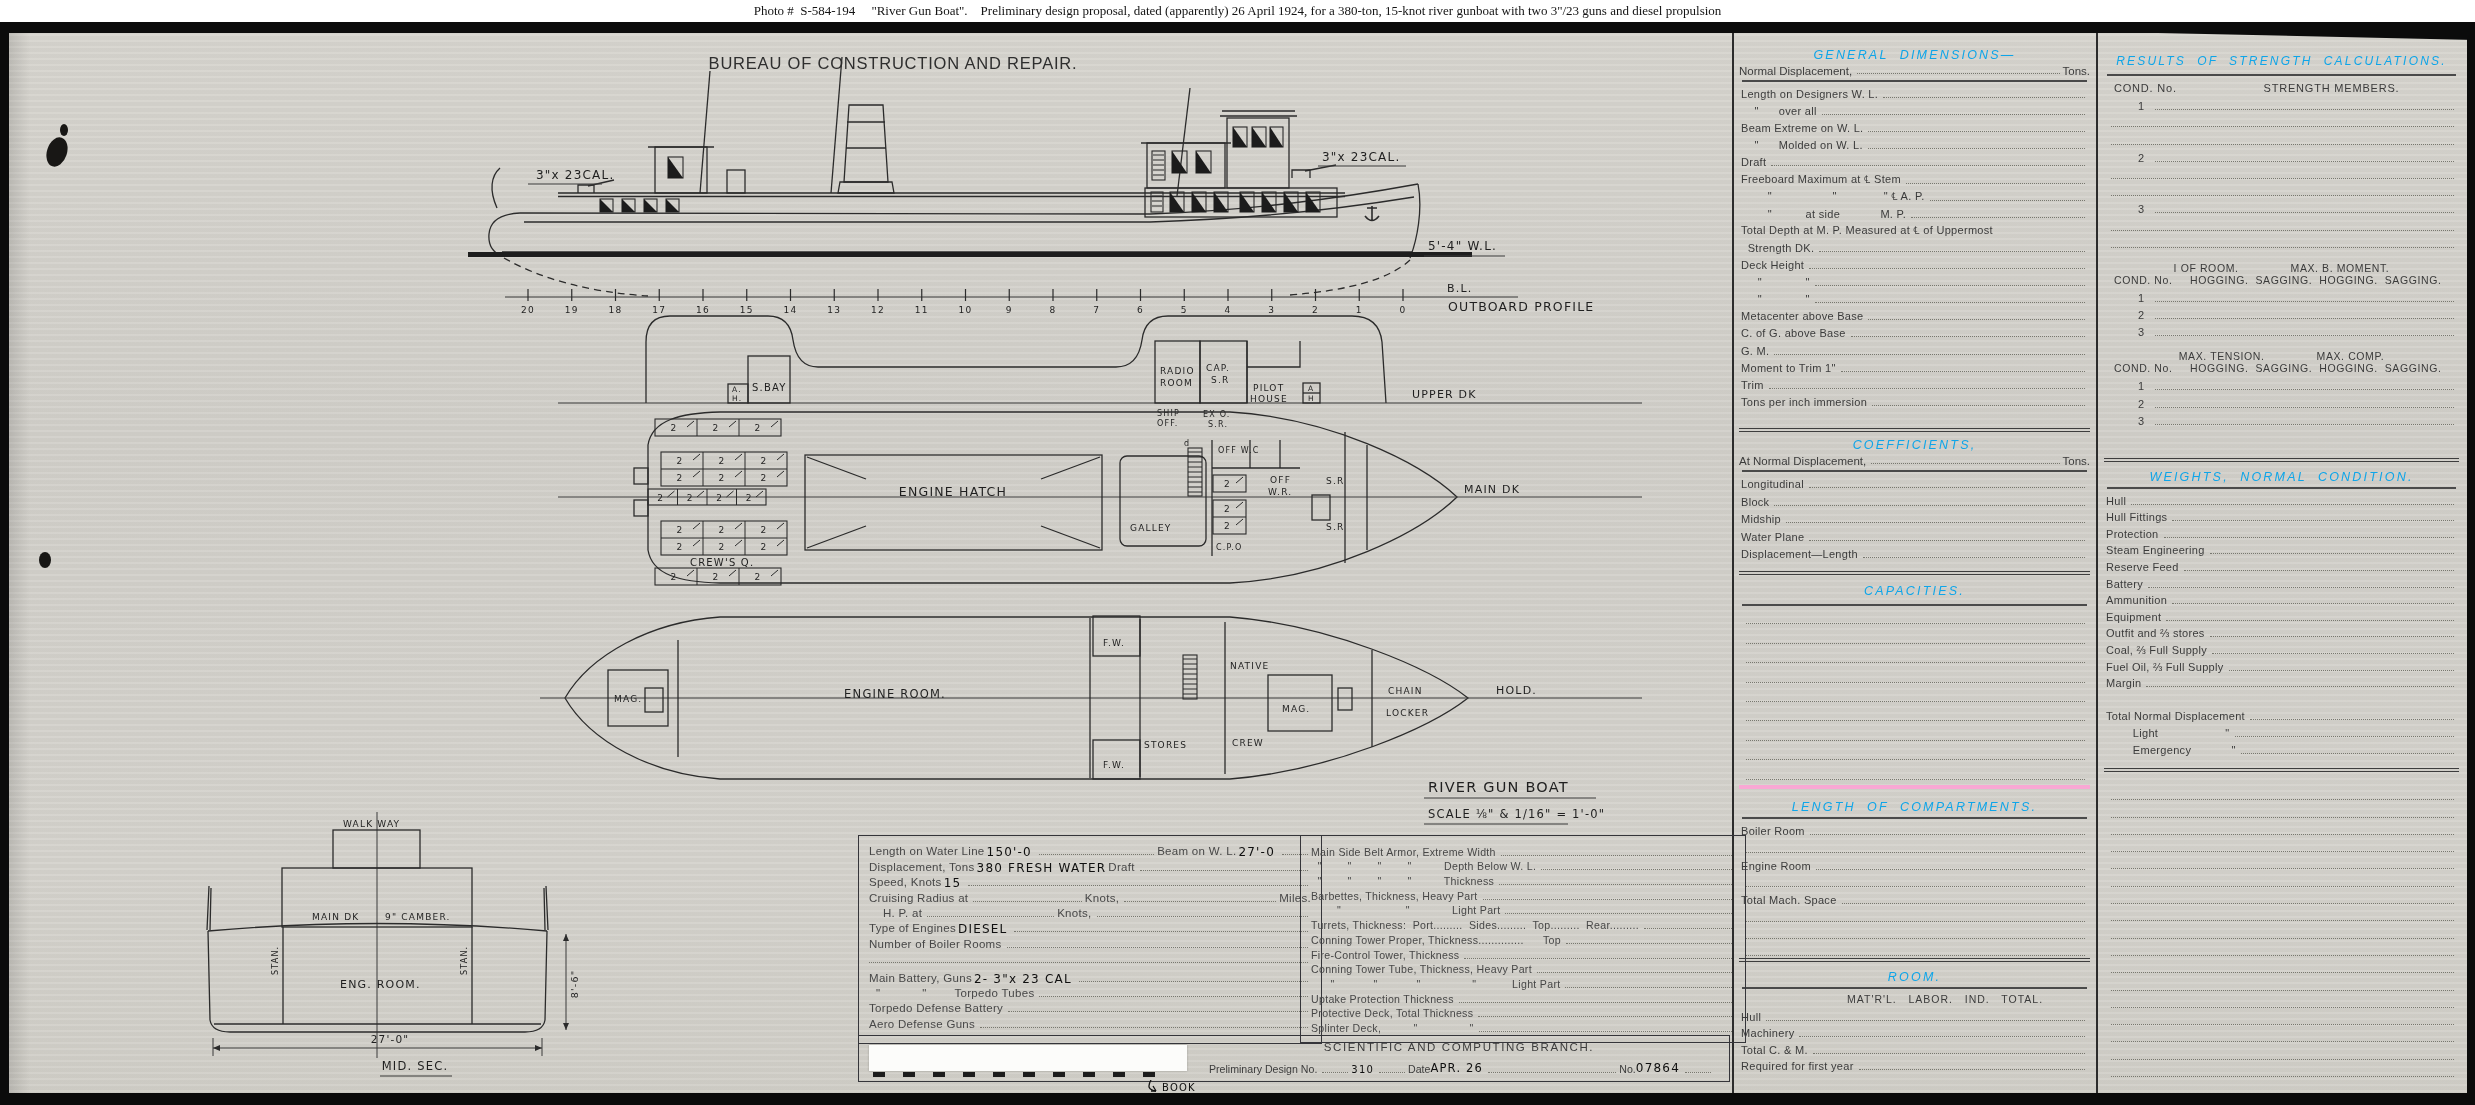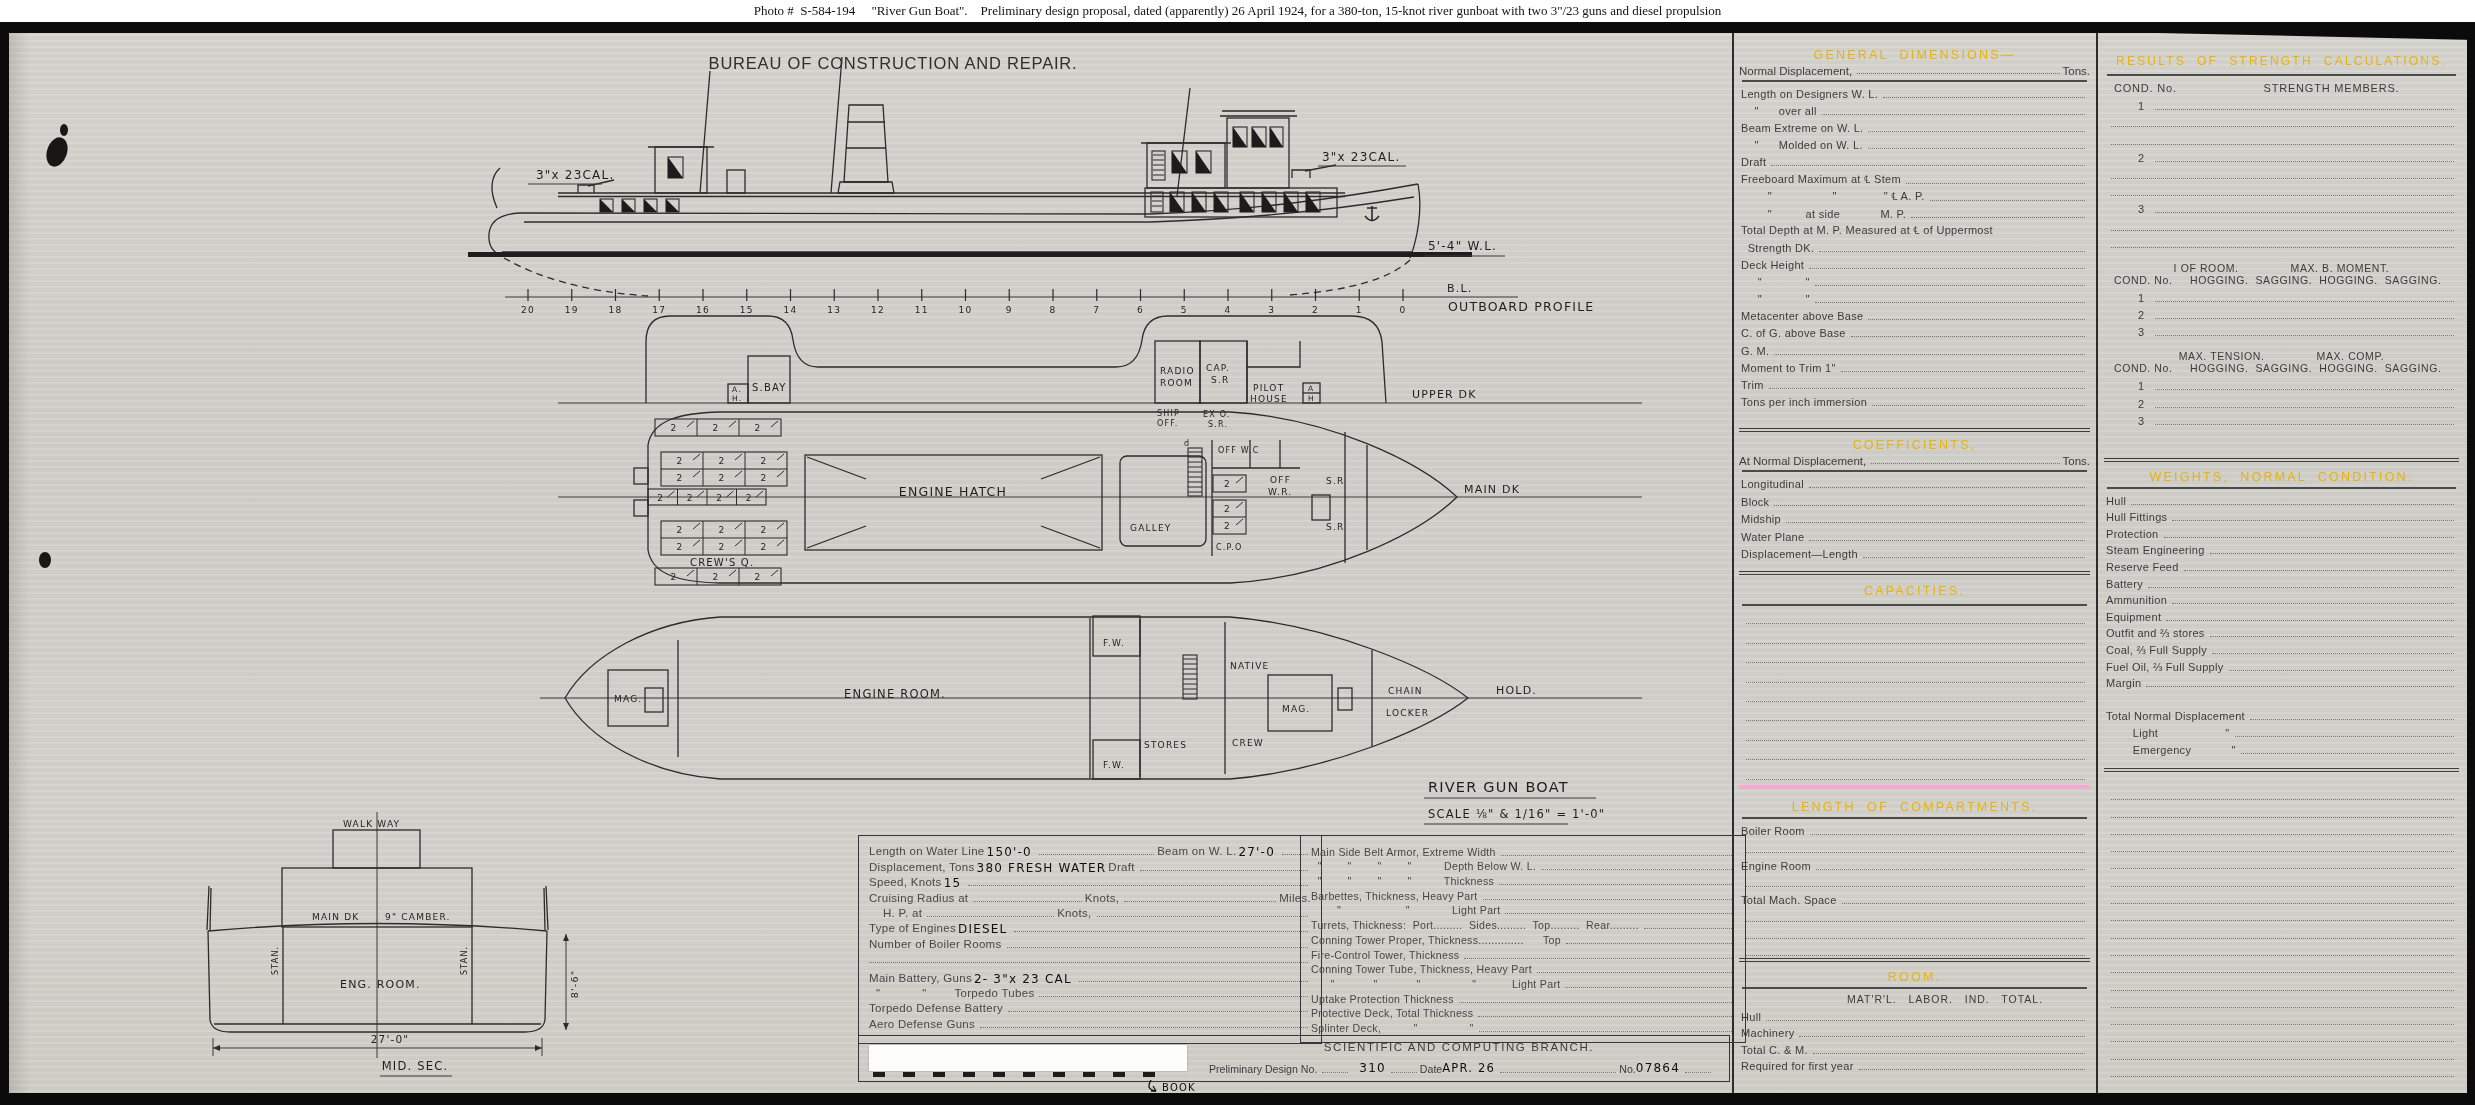--- a/index.html
+++ b/index.html
@@ -26,21 +26,21 @@
   svg#draw{position:absolute;top:0;left:0;}
   .s{stroke:#2b2b2b;fill:none;stroke-width:1.3px;}
   .thin{stroke:#3a3a3a;stroke-width:1px;}
   svg text{font-family:"DejaVu Sans",sans-serif;fill:#1f1f1f;letter-spacing:.8px;}
   svg text.prt{font-family:"Liberation Sans",sans-serif;fill:#2e2e2e;}
 
   
   .panel{position:absolute;color:#3b3b3b;}
   .pb-double{border-bottom:4px double #3d3d3d;}
   .pb-single{border-bottom:4px solid #f9a8d4;}
-  .ptitle{text-align:center;font-size:12.5px;letter-spacing:2.2px;color:#eab308;white-space:pre;}
+  .ptitle{text-align:center;font-size:12.5px;letter-spacing:2.2px;color:#0ea5e9;white-space:pre;font-style:italic;}
   .psub{display:flex;justify-content:center;align-items:flex-end;font-size:11.5px;margin-top:3px;}
   .psub .leader{width:64px;}
   .prule{border-top:2px solid #4a4a4a;margin:3px 3px 2px;}
   .rows{margin-top:2px;}
   .trow{display:flex;align-items:flex-end;height:var(--rh,17px);font-size:11px;letter-spacing:.3px;padding:0 2px;}
   .trow .lbl{white-space:pre;padding-bottom:1px;}
   .leader{flex:1;border-bottom:1.4px dotted #78786f;margin:0 3px 3px 5px;min-width:8px;}
   .nums .trow .lbl{margin-left:32px;min-width:12px;}
   .shead{display:flex;font-size:11px;margin-top:6px;padding-left:10px;letter-spacing:.8px;}
   .shead .c1{width:90px;} .shead .c2{flex:1;text-align:center;}
@@ -991,21 +991,21 @@
       </div>
   </div>
 
   <div id="spec-footer" style="left:858px;top:1035px;width:870px;height:45px;">
     <div class="redact"></div>
     <div class="redact-marks"></div>
     <div class="branch">SCIENTIFIC AND COMPUTING BRANCH.</div>
     <div class="prelim">
       <span class="lbl">Preliminary Design No.</span>
       <span class="leader ld-sm"></span>
-      <span class="hw" style="font-size:12px;margin-left:8px;">310</span>
+      <span class="hw" style="font-size:10px;">310</span>
       <span class="leader ld-sm"></span>
       <span class="lbl">Date</span>
       <span class="hw" style="font-size:11.5px;">APR. 26</span>
       <span class="leader"></span>
       <span class="lbl">No.</span>
       <span class="hw" style="font-size:12px;">07864</span>
       <span class="leader ld-sm"></span>
     </div>
   </div>
   <div class="book">

